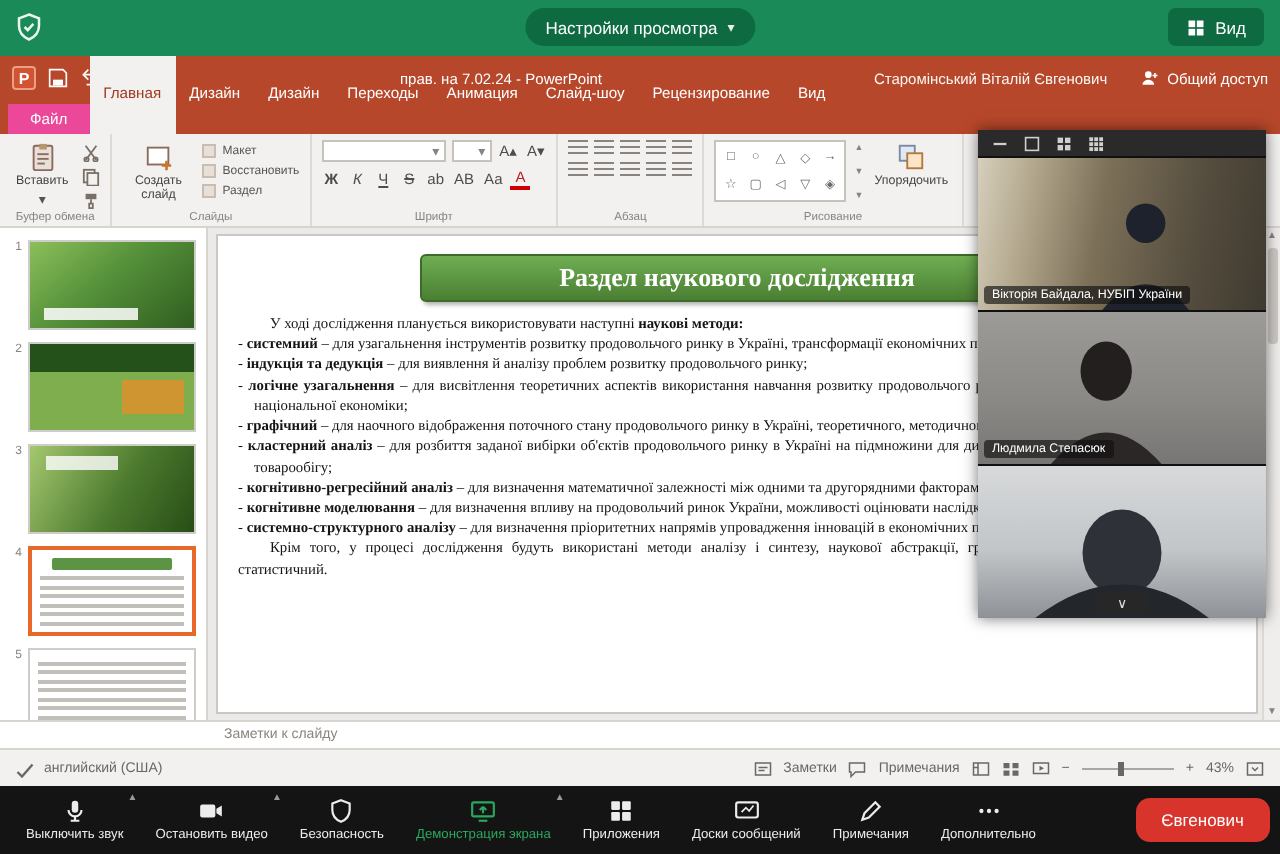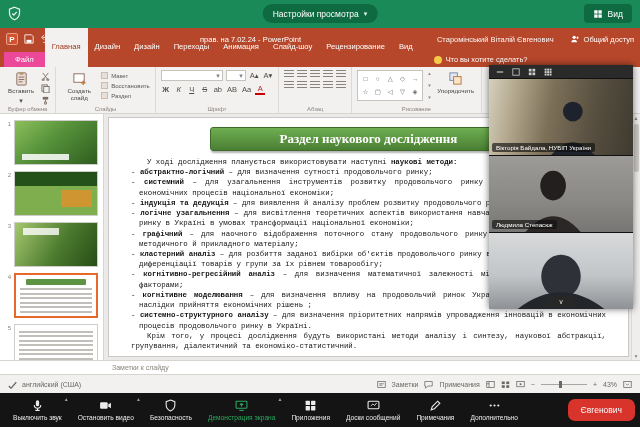--- a/index.html
+++ b/index.html
@@ -92,22 +92,22 @@
   .slide-region{flex:1;position:relative;background:#eceae8}
   .canvas{position:absolute;left:4px;right:11px;top:3px;bottom:3px;background:#fff;border:1px solid #cac7c4;overflow:hidden}
   .vscroll{position:absolute;right:0;top:0;bottom:0;width:9px;background:#f0eeec;border-left:1px solid #ddd9d5;
         display:flex;flex-direction:column;align-items:center;font-size:5px;color:#8a8480;padding:1px 0}
   .vthumb{width:5px;height:48px;background:#cdc9c5;border-radius:2px;margin-top:3px}
   .vscroll .dn{margin-top:auto}
 
   .slide-title-box{margin:9px auto 4px;width:318px;background:linear-gradient(180deg,#6fae52,#4a7f33);
         border:1px solid #3e6b2a;border-radius:3px;color:#fff;font-family:"Liberation Serif",serif;
         font-weight:bold;font-size:13px;text-align:center;padding:3px 0;box-shadow:1.5px 1.5px 2px rgba(0,0,0,.3)}
-  .slide-text{font-family:Liberation Mono, monospace;font-size:7.4px;line-height:1.38;color:#141414;
-        padding:2px 22px 0;text-align:justify}
+  .slide-text{font-family:Liberation Serif, serif;font-size:7.4px;line-height:1.38;color:#141414;
+        padding:2px 10px 0;text-align:justify}
   .intro{text-indent:16px}
   .bullet{padding-left:8px;text-indent:-8px}
   .closing{text-indent:16px}
 
   .notes-bar{position:absolute;bottom:19px;left:0;right:0;height:14px;background:#fff;
         border-top:1px solid #d8d4d0;font-size:7px;color:#8a8480;display:flex;align-items:center;padding-left:112px}
 
   .ppt-status{position:absolute;bottom:0;left:0;right:0;height:19px;background:#f3f1ef;
         border-top:1px solid #d8d4d0;display:flex;align-items:center;font-size:7px;color:#6b6763;
         padding:0 8px;gap:5px}
@@ -222,24 +222,20 @@
 
   <div class="ppt-tab file-tab">Файл</div>
       <div class="ppt-tab selected">Главная</div>
       <div class="ppt-tab">Дизайн</div>
       <div class="ppt-tab">Дизайн</div>
       <div class="ppt-tab">Переходы</div>
       <div class="ppt-tab">Анимация</div>
       <div class="ppt-tab">Слайд-шоу</div>
       <div class="ppt-tab">Рецензирование</div>
       <div class="ppt-tab">Вид</div>
-      <div class="tellme">
-        <span class="bulb"></span>
-        <span>Что вы хотите сделать?</span>
-      </div>
     </div>
 
   <div class="ppt-ribbon">
     <div class="rgroup">
       <div class="bigbtn">
         <span class="icn">
             <svg viewBox="0 0 16 16">
               <rect x="3" y="2" width="10" height="13" rx="1" fill="#e8dfd8" stroke="#8a6b5c"></rect>
               <rect x="6" y="1" width="4" height="3" fill="#b7956f"></rect>
               <rect x="5" y="6" width="6" height="1" fill="#8a6b5c"></rect>
@@ -429,21 +425,20 @@
             </div>
           </div>
         </div>
       </div>
     <div class="slide-region">
       <div class="canvas">
         <div class="slide-title-box">Раздел наукового дослідження</div>
         <div class="slide-text">
           <div class="intro"><span>У ході дослідження планується використовувати наступні </span><b>наукові методи:</b></div>
           <div>
-              <div class="bullet">- <b>абстрактно-логічний</b> – для визначення сутності продовольчого ринку;</div>
               <div class="bullet">- <b>системний</b> – для узагальнення інструментів розвитку продовольчого ринку в Україні, трансформації економічних процесів національної економіки;</div>
               <div class="bullet">- <b>індукція та дедукція</b> – для виявлення й аналізу проблем розвитку продовольчого ринку;</div>
               <div class="bullet">- <b>логічне узагальнення</b> – для висвітлення теоретичних аспектів використання навчання розвитку продовольчого ринку в Україні в умовах трансформації національної економіки;</div>
               <div class="bullet">- <b>графічний</b> – для наочного відображення поточного стану продовольчого ринку в Україні, теоретичного, методичного й прикладного матеріалу;</div>
               <div class="bullet">- <b>кластерний аналіз</b> – для розбиття заданої вибірки об'єктів продовольчого ринку в Україні на підмножини для диференціації товарів у групи за їх рівнем товарообігу;</div>
               <div class="bullet">- <b>когнітивно-регресійний аналіз</b> – для визначення математичної залежності між одними та другорядними факторами;</div>
               <div class="bullet">- <b>когнітивне моделювання</b> – для визначення впливу на продовольчий ринок України, можливості оцінювати наслідки прийняття економічних рішень ;</div>
               <div class="bullet">- <b>системно-структурного аналізу</b> – для визначення пріоритетних напрямів упровадження інновацій в економічних процесів продовольчого ринку в Україні.</div>
             </div>
           <div class="closing">Крім того, у процесі дослідження будуть використані методи аналізу і синтезу, наукової абстракції, групування, діалектичний та економіко-статистичний.</div>

